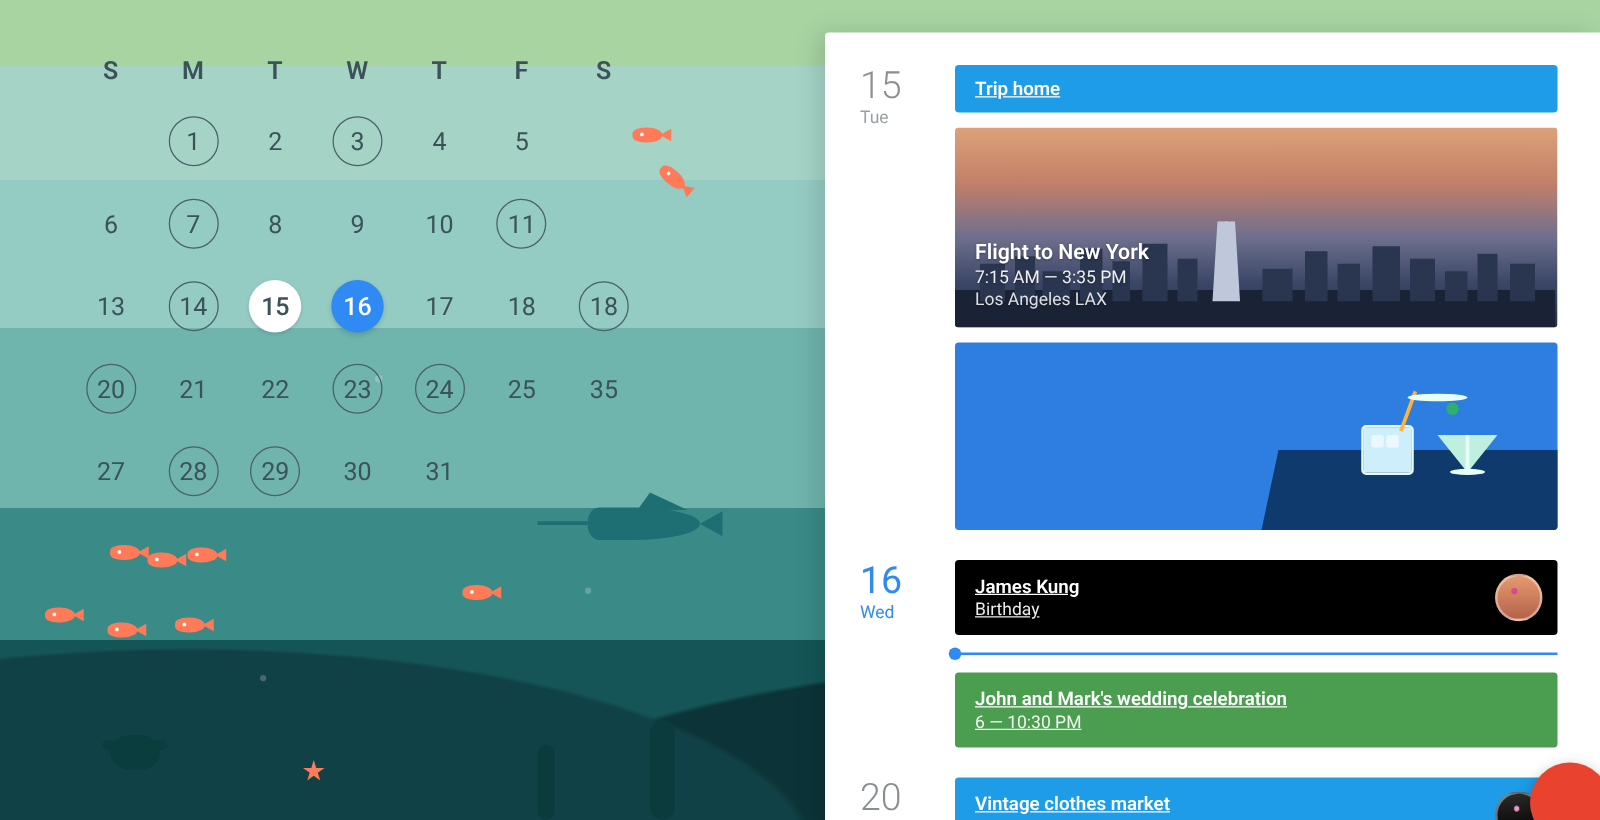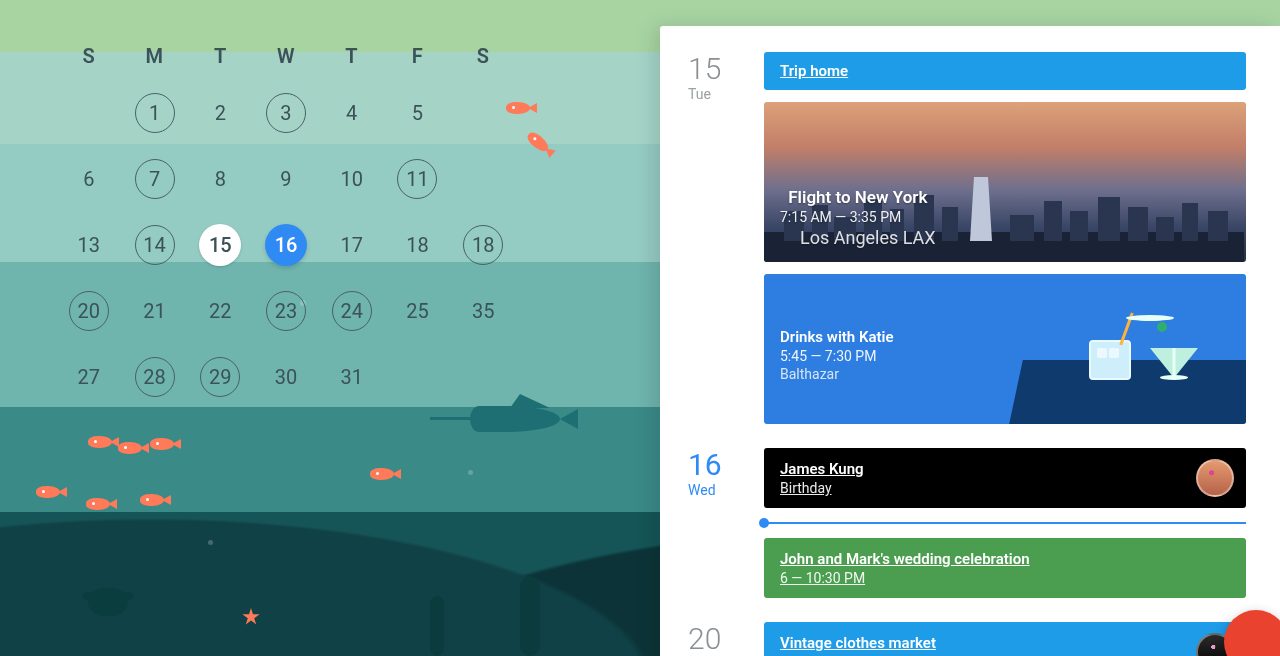--- a/index.html
+++ b/index.html
@@ -80,21 +80,21 @@
 
   .flight-card { height:160px; padding:0; }
   .flight-bg { position:absolute; inset:0;
     background:
       linear-gradient(to bottom, #dca179 0%, #c27f69 28%, #6e6f8d 55%, #3a4666 78%, #263046 100%);
   }
   .skyline { position:absolute; left:0; right:0; bottom:0; height:85px; }
   .flight-text { position:absolute; left:16px; bottom:14px; text-shadow:0 1px 2px rgba(0,0,0,.35);}
   .flight-text .title{font-size:17px;font-weight:600;text-align:center;}
   .flight-text .sub{font-size:14px;}
-  .flight-text .sub2{font-size:18px;opacity:.85;margin-left:20px;}
+  .flight-text .sub2{font-size:14px;opacity:.85;}
 
   .drinks-card { height:150px; background:#2e7de1; padding:0; }
   .drinks-card .table { position:absolute; right:0; bottom:0; width:260px; height:64px; background:#0f3a6d; transform:skewX(-12deg) translateX(30px); }
   .drinks-card .text { position:absolute; left:16px; top:54%; transform:translateY(-50%); }
   .drinks-card .glass-tumbler{position:absolute;right:115px;bottom:44px;width:42px;height:40px;background:linear-gradient(#cfeefc,#cfeefc);border-radius:4px;border:2px solid #e9faff;}
   .drinks-card .glass-tumbler::after{content:"";position:absolute;left:6px;top:6px;width:10px;height:10px;background:#fff;opacity:.6;border-radius:2px;box-shadow:12px 0 #fff;}
   .drinks-card .straw{position:absolute;right:118px;bottom:78px;width:3px;height:34px;background:#ffb33b;transform:rotate(20deg);}
   .drinks-card .martini{position:absolute;right:48px;bottom:46px;}
   .martini .bowl{width:0;height:0;border-left:24px solid transparent;border-right:24px solid transparent;border-top:30px solid #bff0df;}
   .martini .bowl::before{content:"";position:absolute;left:-24px;top:-33px;width:48px;height:6px;background:#e7fff6;border-radius:50%;}
@@ -315,25 +315,20 @@
       <div class="event drinks-card">
         <div class="table"></div>
         <div class="glass-tumbler"></div>
         <div class="straw"></div>
         <div class="martini">
           <div class="bowl"></div>
             <div class="olive"></div>
             <div class="stem"></div>
             <div class="base"></div>
         </div>
-        <div class="text">
-          <div class="title">Drinks with Katie</div>
-          <div class="sub">5:45 — 7:30 PM</div>
-          <div class="sub2">Balthazar</div>
-        </div>
       </div>
     </div>
   </div>
 
   <div class="day-group">
     <div class="date-col selected">
       <div class="num">16</div>
       <div class="dow">Wed</div>
     </div>
     <div class="events">

